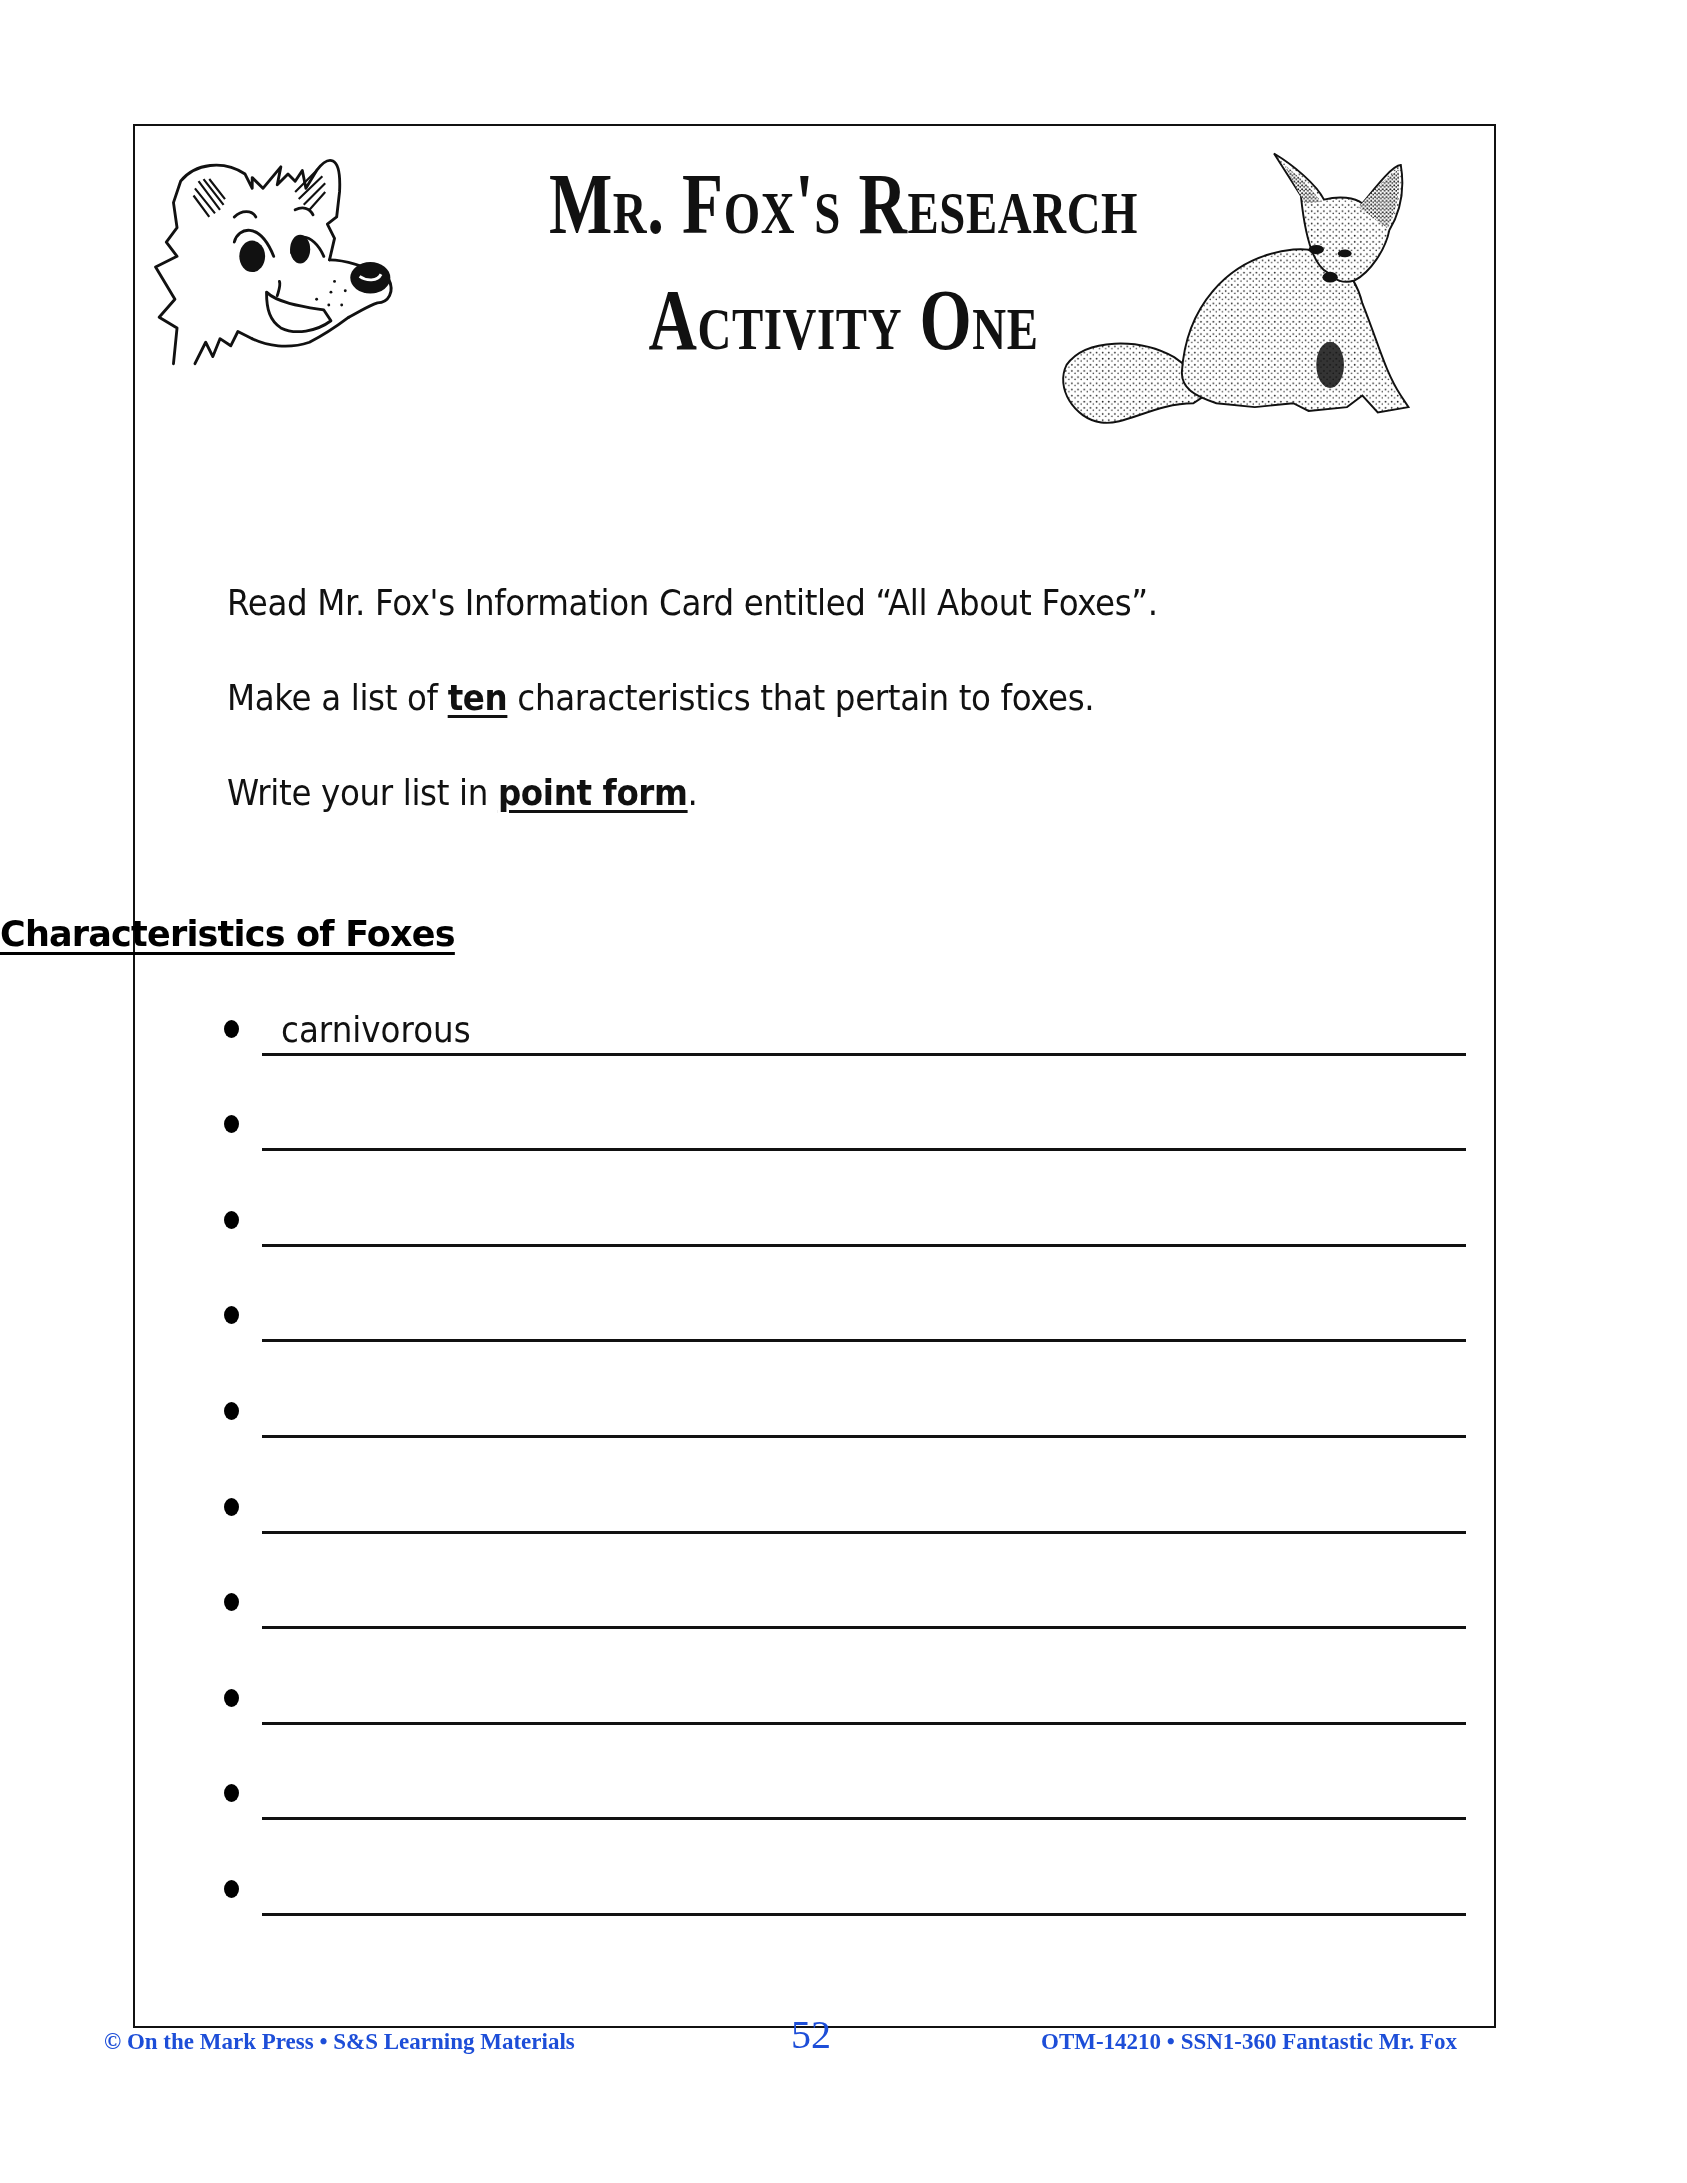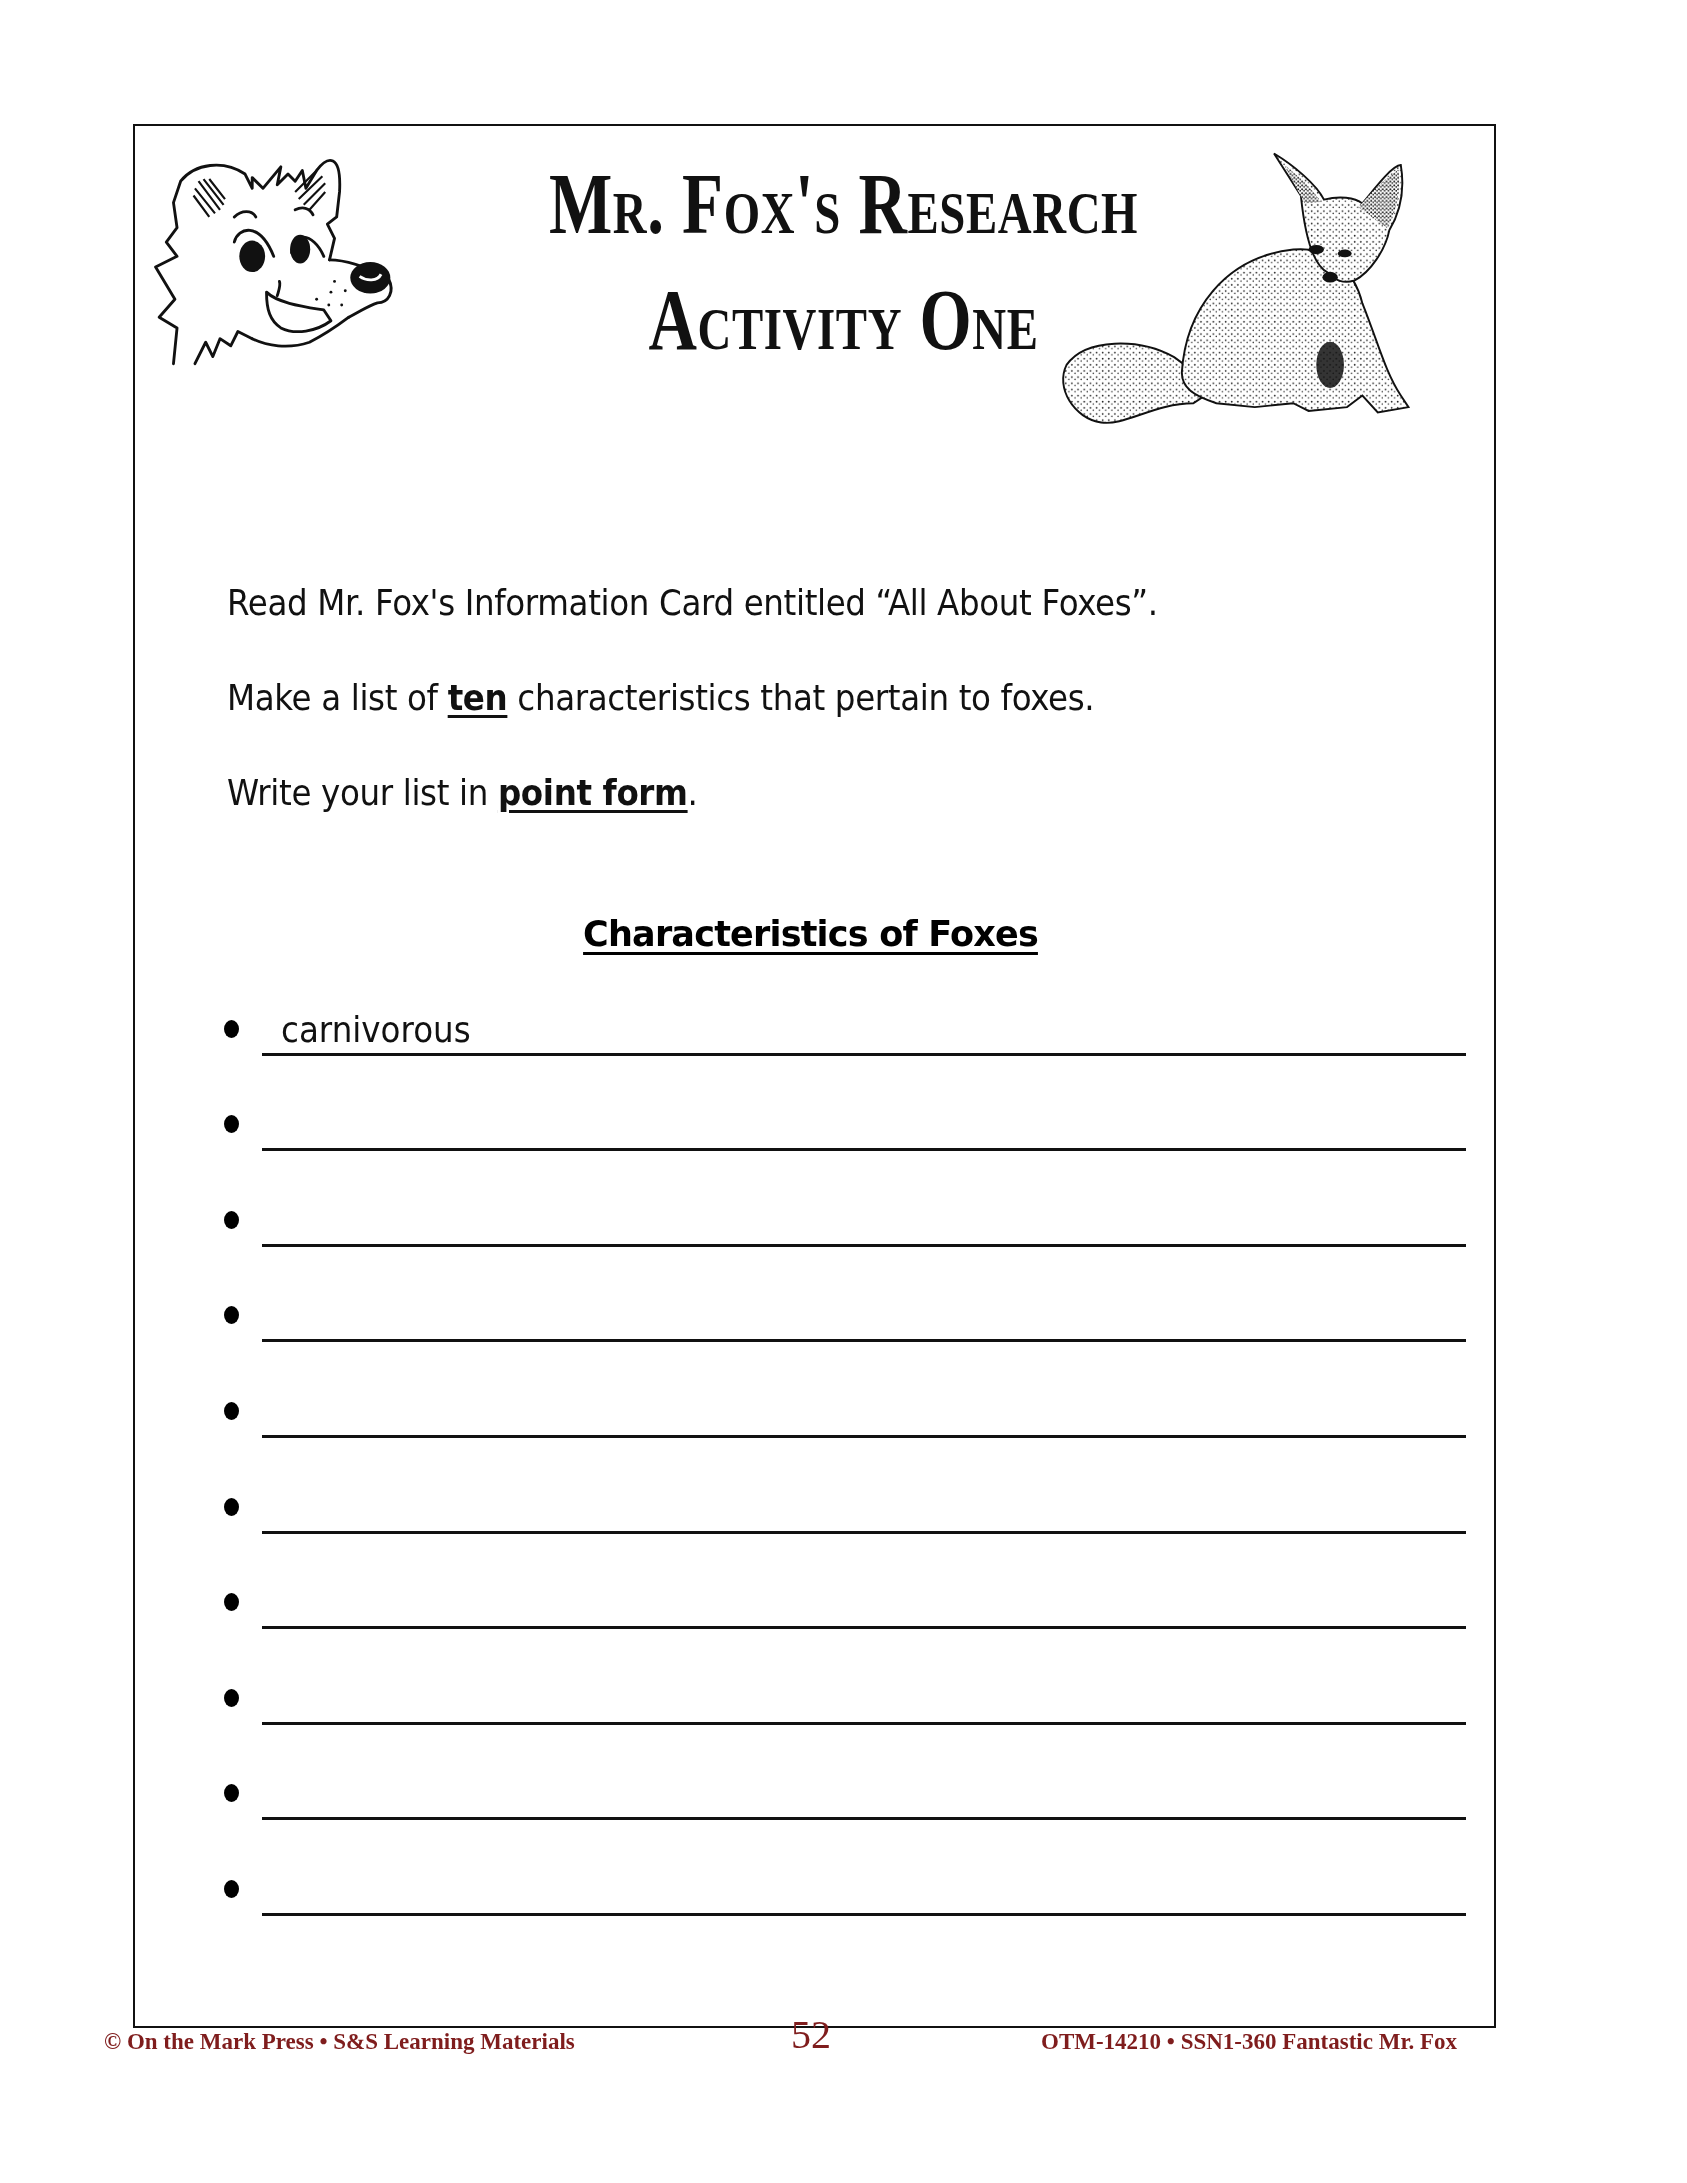--- a/index.html
+++ b/index.html
@@ -23,21 +23,21 @@
     position: absolute; left: 227px; font-family: "DejaVu Sans", sans-serif;
     font-size: 35px; line-height: 41px; color: #111; letter-spacing: -0.4px;
     transform-origin: left top; transform: scaleX(0.93); white-space: nowrap;
   }
   .instr b { text-decoration: underline; text-decoration-thickness: 2.5px; text-underline-offset: 5px; }
   .instr-1 { top: 583px; }
   .instr-2 { top: 678px; }
   .instr-3 { top: 773px; }
 
   .list-heading {
-    position: absolute; left: 0; width: 1621px; text-align: center; top: 914px;
+    position: absolute; left: 0; width: 1621px; top: 914px;
     font-family: "DejaVu Sans", sans-serif; font-weight: bold; font-size: 35px; line-height: 41px;
     text-decoration: underline; text-decoration-thickness: 3.3px; text-underline-offset: 5.8px;
     letter-spacing: -0.8px;
   }
 
   .list { position: absolute; left: 0; top: 0; width: 1687px; height: 2022px; pointer-events: none; }
   .list-item { position: absolute; left: 222px; width: 1244px; height: 49px; pointer-events: auto; }
   .bullet {
     position: absolute; left: 1.6px; top: 13px; width: 15px; height: 18px; border-radius: 50%;
     background: #000;
@@ -46,21 +46,21 @@
     position: absolute; left: 40px; right: 0; bottom: 0; height: 0;
     border-bottom: 3.3px solid #111;
   }
   .answer-text {
     position: absolute; left: 59px; bottom: 5px; font-family: "DejaVu Sans", sans-serif;
     font-size: 35px; line-height: 41px; color: #111; transform-origin: left bottom; transform: scaleX(0.93);
   }
 
   .footer {
     position: absolute; top: 2025px; font-family: "Liberation Serif", serif; font-size: 23px;
-    line-height: 33px; color: #7f1d1d; white-space: nowrap;
+    line-height: 33px; color: #1d4ed8; white-space: nowrap;
   }
   .footer-left { left: 104px; font-weight: bold; }
   .footer-center { left: 791px; font-size: 40px; font-weight: normal; top: 2018px; }
   .footer-right { left: 1041px; font-weight: bold; }
 </style>
 </head>
 <body>
 
 <div class="page-frame"></div>
 

